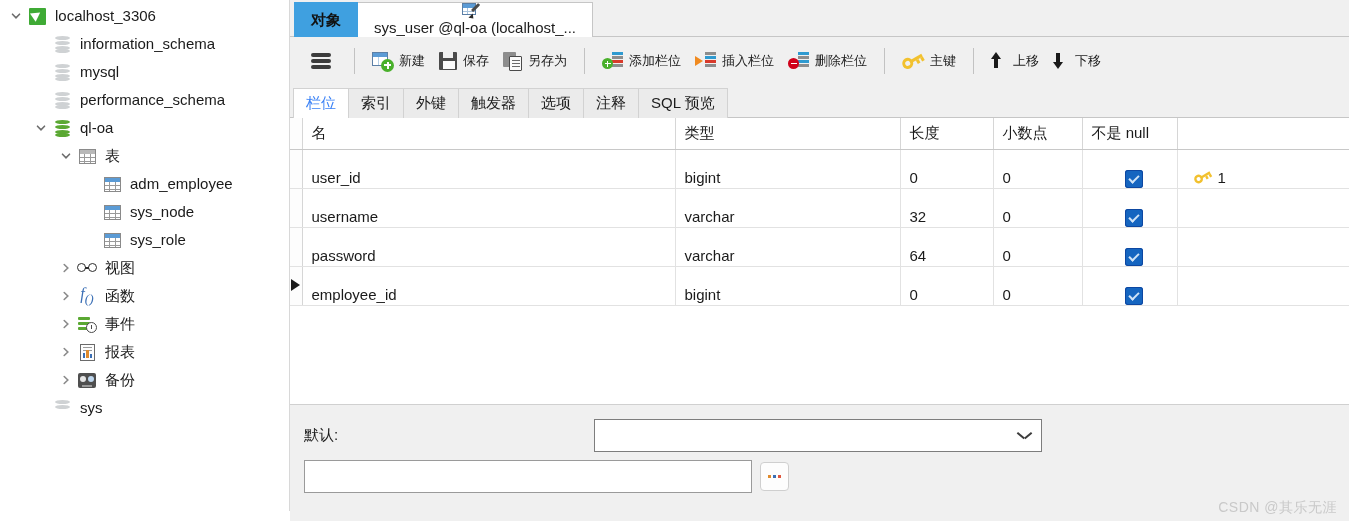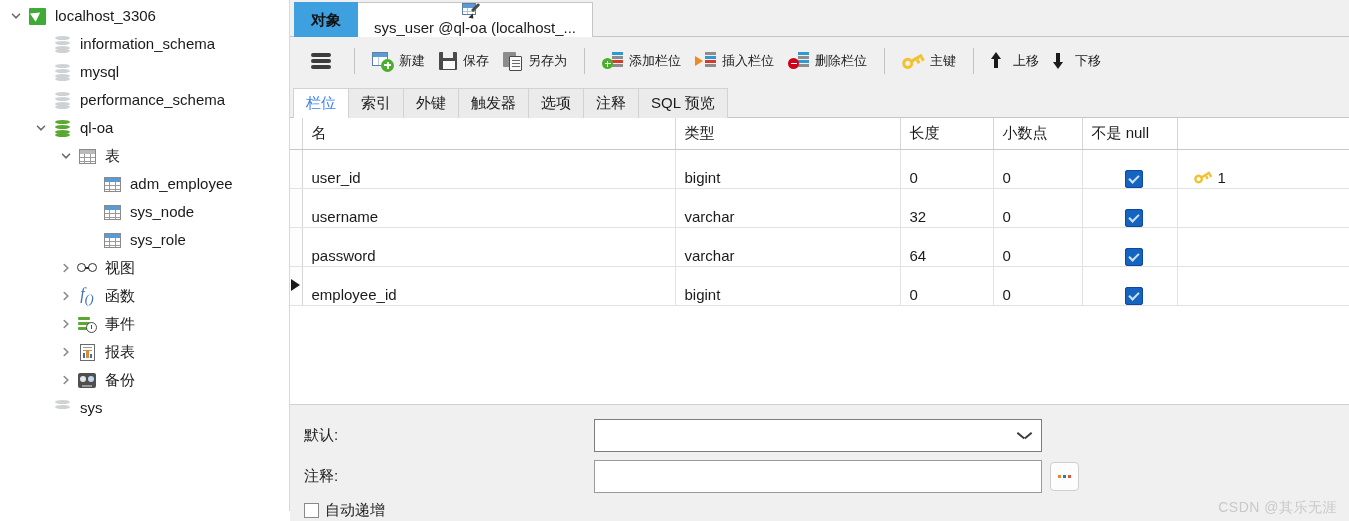--- a/index.html
+++ b/index.html
@@ -795,29 +795,24 @@
     </div>
 
     <div id="bottom">
       <div class="frow">
         <div class="flabel">默认:</div>
         <div class="combobox">
           <span class="chev"></span>
         </div>
       </div>
       <div class="frow">
-        <div class="flabel">注释:</div>
         <div class="textinput"></div>
         <div class="ellipsisbtn">
           <i></i>
           <i></i>
           <i></i>
         </div>
       </div>
-      <div class="cbrow">
-        <span class="cbox"></span>
-        <span class="cblabel">自动递增</span>
-      </div>
     </div>
 
     <div id="watermark">CSDN @其乐无涯</div>
   </div>
 </div>
 
 </body></html>

